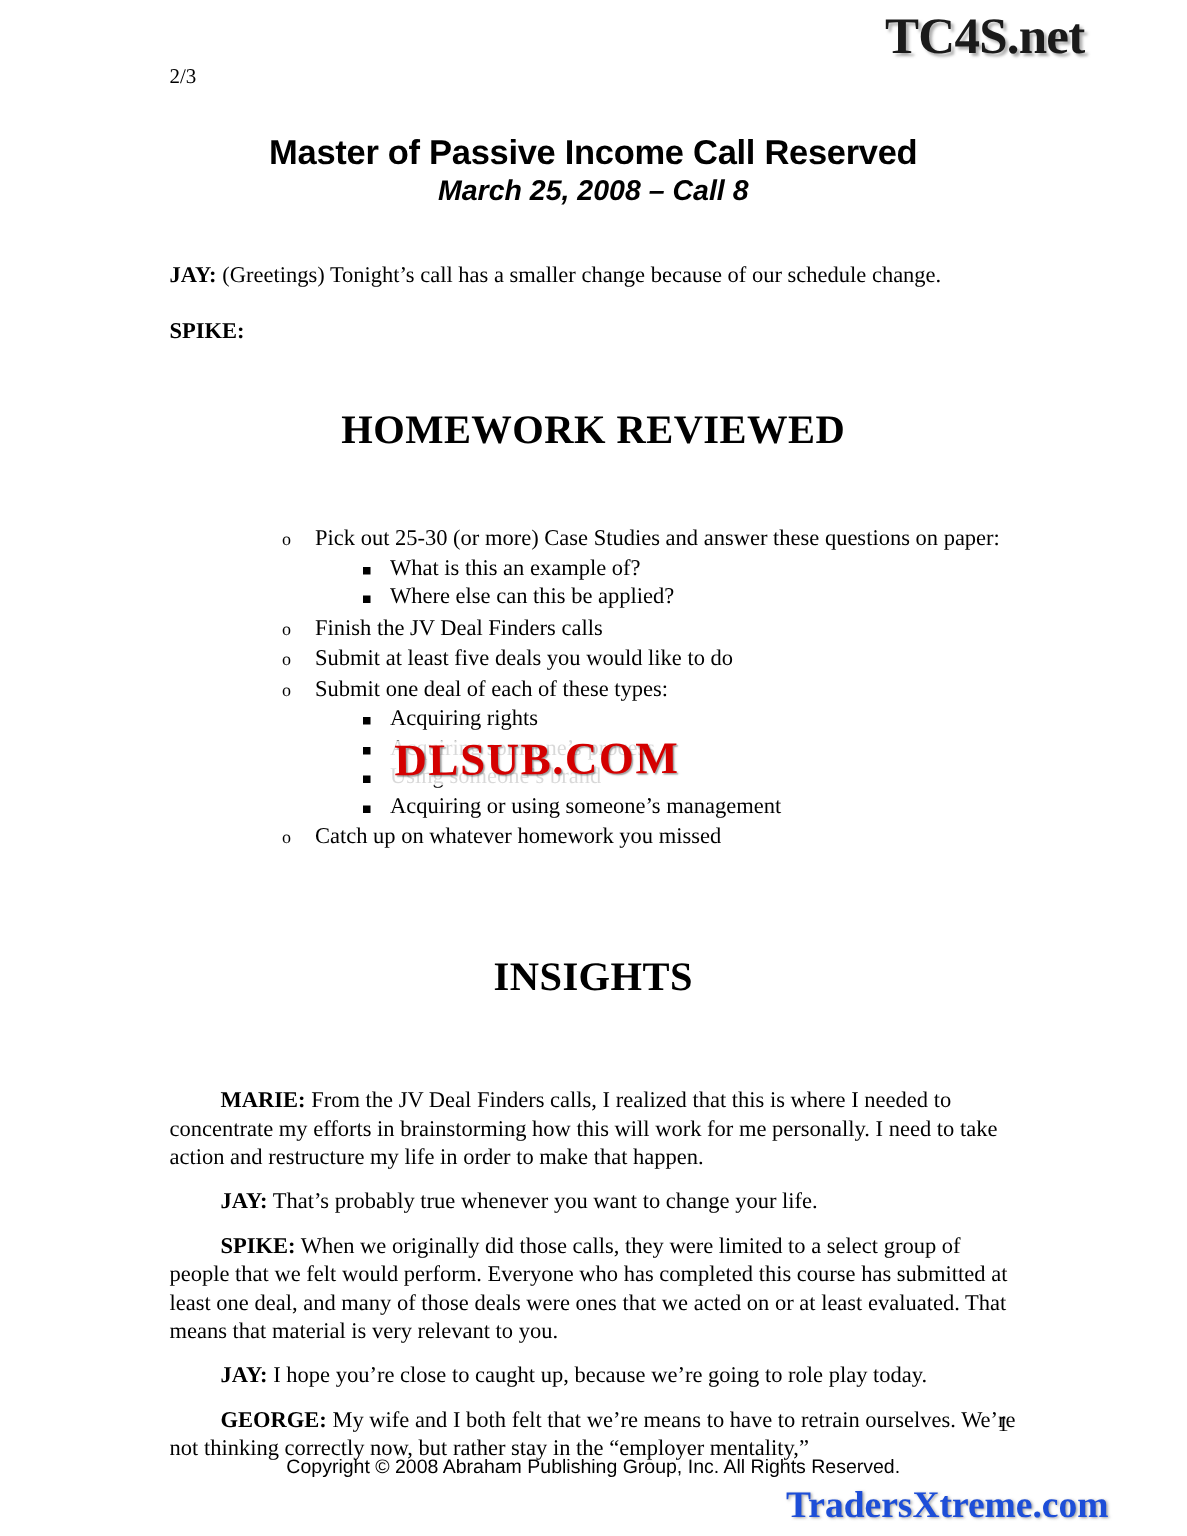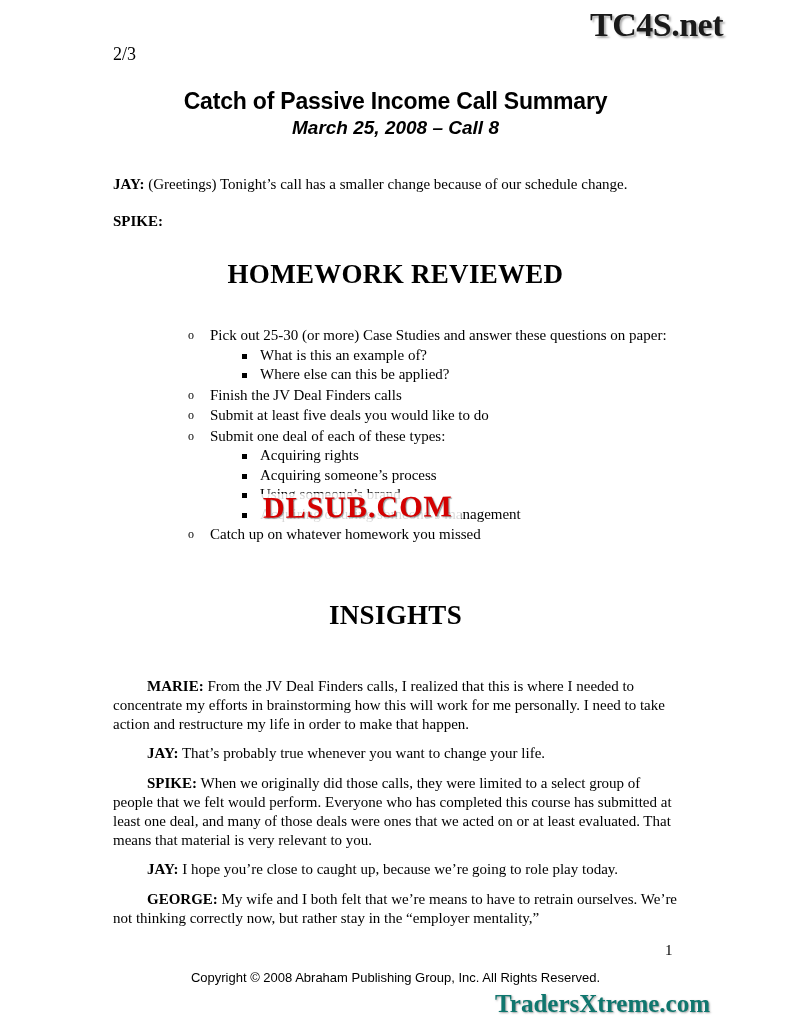--- a/index.html
+++ b/index.html
@@ -32,26 +32,26 @@
     font-weight: bold;
     font-size: 34px;
     color: #1a1a1a;
     letter-spacing: -0.5px;
     text-shadow: 2px 2px 2px rgba(120,120,120,0.6);
   }
 
   
   .wm-bottom {
     position: absolute;
-    right: 31px;
+    right: 2px;
     bottom: 6px;
     font-family: "Liberation Serif", serif;
     font-weight: bold;
     font-size: 25px;
-    color: #0f766e;
+    color: #1d4ed8;
     text-shadow: 1px 1px 2px rgba(80,80,80,0.55);
   }
 
   
   .wm-center {
     position: absolute;
     left: 255px;
     top: 489px;
     font-family: "Liberation Serif", serif;
     font-weight: bold;
@@ -70,21 +70,21 @@
     width: 100%;
     height: 30px;
     background: rgba(255,255,255,0.85);
     z-index: -1;
   }
 
   .page-num {
     position: absolute;
     left: 113px;
     top: 44px;
-    font-size: 18px;
+    font-size: 14px;
     font-family: "Liberation Serif", serif;
   }
 
   .content {
     position: absolute;
     left: 113px;
     top: 88px;
     width: 565px;
   }
 
@@ -116,21 +116,21 @@
   }
 
   .spacer-18 { height: 18px; }
   .spacer-10 { height: 10px; }
 
   .section-head {
     text-align: center;
     font-size: 27px;
     font-weight: bold;
     font-family: "Liberation Serif", serif;
-    margin: 0;
+    margin: 12px;
     letter-spacing: 0.3px;
   }
 
   ul.lvl1 {
     margin: 0;
     padding-left: 75px;
     list-style: none;
   }
   ul.lvl1 > li {
     position: relative;
@@ -199,21 +199,21 @@
 <body>
 
 <div class="page">
 
   <div class="wm-top">TC4S.net</div>
 
   <div class="page-num">2/3</div>
 
   <div class="content">
 
-    <h1 class="doc-title">Catch of Passive Income Call Summary</h1>
+    <h1 class="doc-title">Master of Passive Income Call Reserved</h1>
     <h2 class="doc-sub">March 25, 2008 – Call 8</h2>
 
     <div class="spacer-18"></div>
     <div class="spacer-18"></div>
 
     <p class="para">
       <span class="speaker">JAY:</span><span> (Greetings) Tonight’s call has a smaller change because of our schedule change.</span>
     </p>
 
     <div class="spacer-18"></div>

